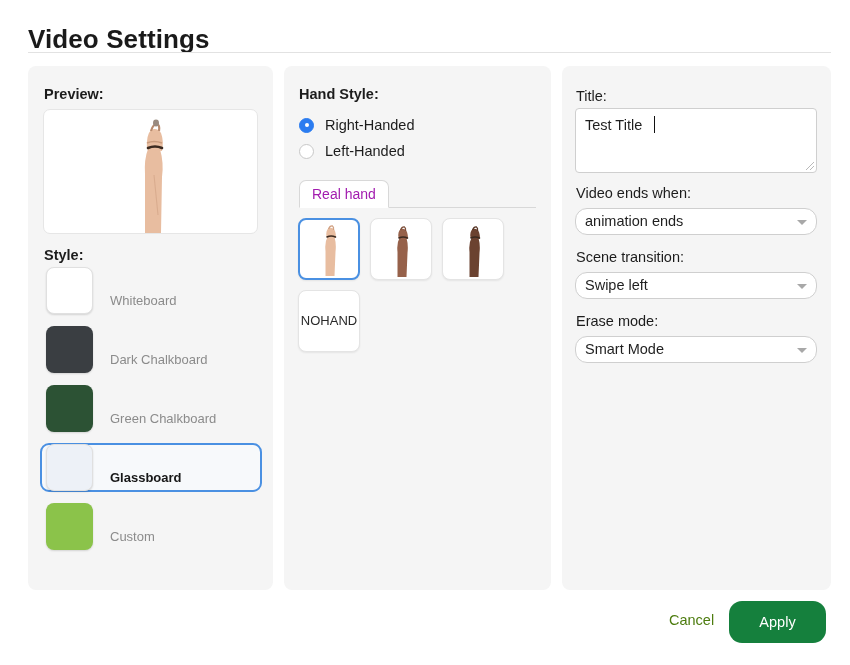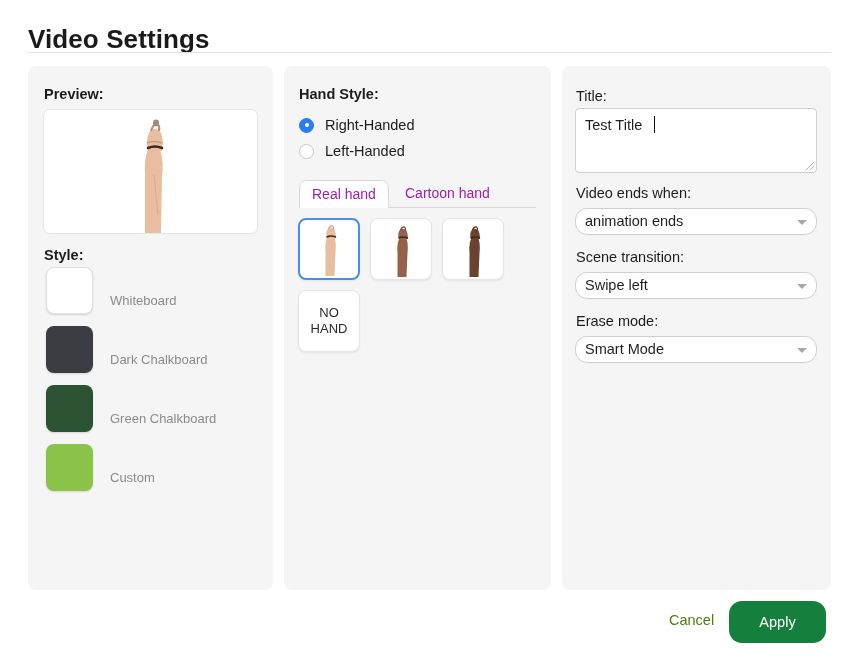--- a/index.html
+++ b/index.html
@@ -155,21 +155,21 @@
   .hand-tile.selected {
     border: 2px solid #4a90e2;
   }
   .hand-tile .thumb-hand {
     position: absolute; left: 50%; bottom: 2px;
     transform: translateX(-50%);
     width: 19px; height: 52px;
   }
   .nohand-text {
     position: absolute; inset: 0;
-    display: flex; flex-direction: column;
+    display: flex; flex-direction: row;
     align-items: center; justify-content: center;
     font-size: 13px; color: #2a2a2a; line-height: 1.25;
   }
 
   
   .opt-label {
     position: absolute; left: 14px;
     font-size: 14.5px; color: #1c1c1c;
   }
   #label-title     { top: 22px; }
@@ -274,20 +274,24 @@
           <div class="style-name">Whiteboard</div>
         </div>
         <div class="style-row">
           <div class="swatch" style="background: rgb(58, 62, 66);"></div>
           <div class="style-name">Dark Chalkboard</div>
         </div>
         <div class="style-row">
           <div class="swatch" style="background: rgb(44, 82, 52);"></div>
           <div class="style-name">Green Chalkboard</div>
         </div>
+        <div class="style-row selected">
+          <div class="swatch" style="background: rgb(237, 241, 247); border: 1px solid rgb(224, 224, 224);"></div>
+          <div class="style-name">Glassboard</div>
+        </div>
         <div class="style-row">
           <div class="swatch" style="background: rgb(139, 195, 74);"></div>
           <div class="style-name">Custom</div>
         </div>
       </div>
   </div>
 
   <div class="panel" id="panel-hand">
     <div class="panel-label" id="hand-heading">Hand Style:</div>
 
@@ -297,21 +301,20 @@
           <span class="radio-label">Right-Handed</span>
         </div>
         <div class="radio-row">
           <span class="radio-dot"></span>
           <span class="radio-label">Left-Handed</span>
         </div>
       </div>
 
     <div class="tabs">
       <div class="tab active" id="tab-real">Real hand</div>
-      <div class="tab" id="tab-cartoon">Cartoon hand</div>
     </div>
 
     <div class="hand-grid" id="hand-grid">
         <div class="hand-tile selected">
           <svg class="thumb-hand" viewBox="0 0 19 52">
             <path d="M6 52 L6 27 Q5 18 8 13 L15 13 Q17 20 16 28 L15 52 Z" fill="#e8bda0"></path>
             <path d="M7 13 Q6 6 9.5 4 Q13.5 3 15.5 7 Q17 12 16 14 Z" fill="#e8bda0"></path>
             <path d="M9 5 Q10.5 1.5 13 2 Q14.5 3 14 6" fill="none" stroke="#d0a183" stroke-width="1.3"></path>
             <path d="M7.5 13 Q11.5 11 16 13" fill="none" stroke="#3b2a20" stroke-width="1.6" stroke-linecap="round"></path>
           </svg>

